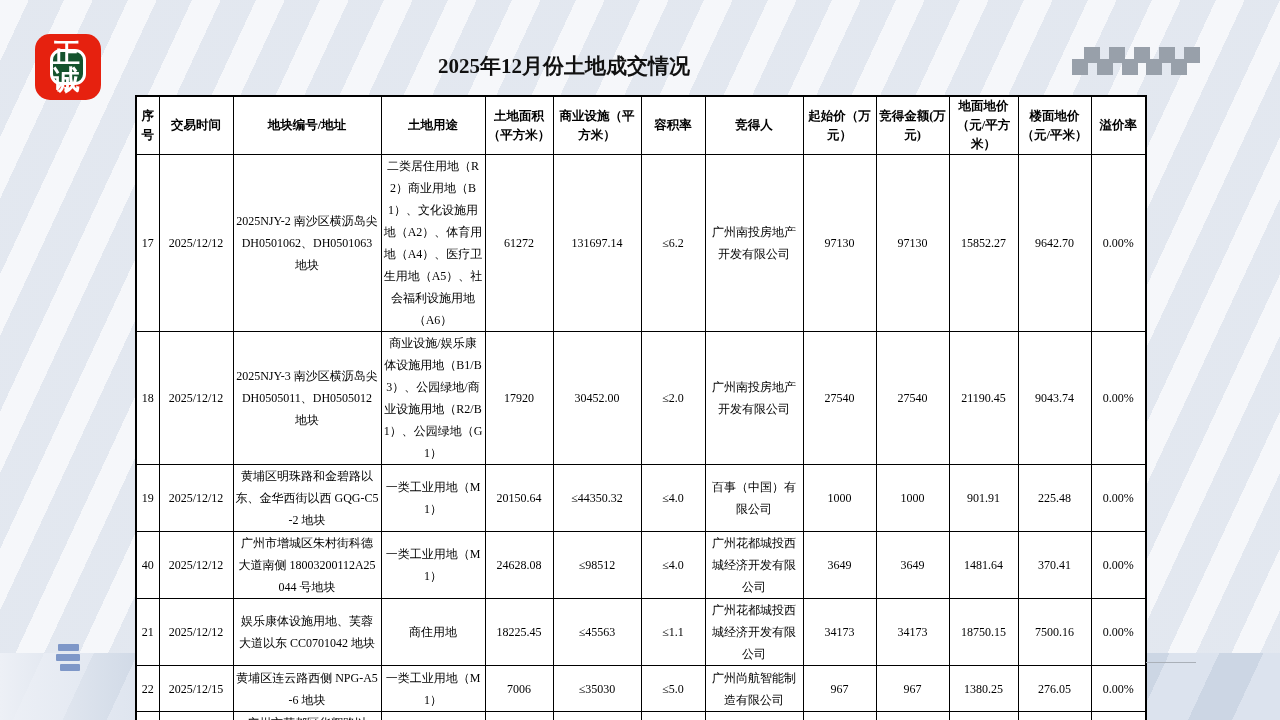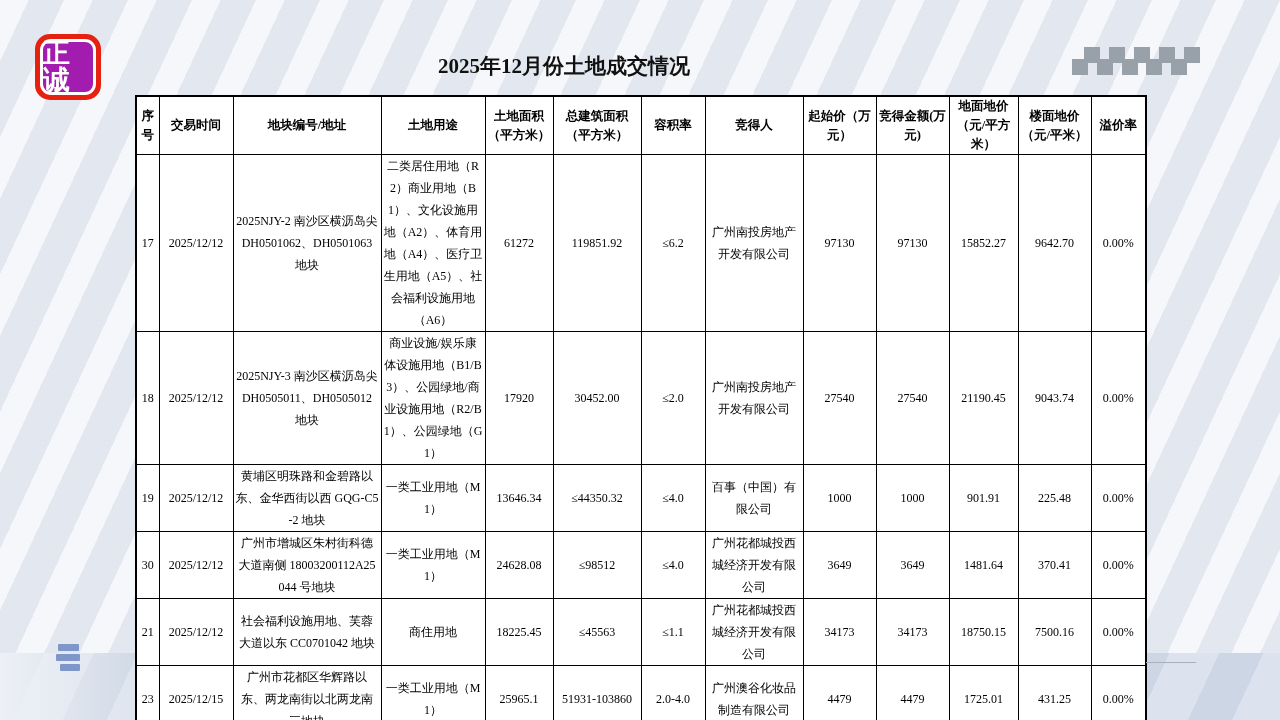--- a/index.html
+++ b/index.html
@@ -21,22 +21,22 @@
       linear-gradient(to right, #edf0f6 0px, rgba(237,240,246,0) 160px),
       repeating-linear-gradient(115deg, #ccd6e4 0px, #ccd6e4 40px, #dce3ee 40px, #dce3ee 85px);
   }
 
   
   .logo {
     position:absolute; left:35px; top:34px; width:66px; height:66px;
     background:#e6210f; border-radius:15px; display:flex; z-index:3;
   }
   .logo-inner {
-    flex:1; margin:5px; border:3px solid #ffffff; border-radius:11px;
-    background:#a21caf; display:flex; align-items:center; justify-content:center;
+    flex:1; margin:15px; border:3px solid #ffffff; border-radius:11px;
+    background:#14532d; display:flex; align-items:center; justify-content:center;
   }
   .logo-inner span {
     color:#ffffff; font-weight:bold; font-size:27px; line-height:1;
     font-family:"Liberation Sans","DejaVu Sans",sans-serif; letter-spacing:0px;
   }
 
   
   .title {
     position:absolute; left:0; top:52px; width:1128px; text-align:center;
     font-size:21px; font-weight:bold; color:#111; z-index:3;
@@ -135,38 +135,38 @@
       <col>
       <col>
   </colgroup>
   <thead>
     <tr>
         <th>序号</th>
         <th>交易时间</th>
         <th>地块编号/地址</th>
         <th>土地用途</th>
         <th>土地面积（平方米）</th>
-        <th>总建筑面积（平方米）</th>
+        <th>商业设施（平方米）</th>
         <th>容积率</th>
         <th>竞得人</th>
         <th>起始价（万元）</th>
         <th>竞得金额(万元)</th>
         <th>地面地价（元/平方米）</th>
         <th>楼面地价（元/平米）</th>
         <th>溢价率</th>
       </tr>
   </thead>
   <tbody>
       <tr>
         <td>17</td>
         <td>2025/12/12</td>
         <td>2025NJY-2 南沙区横沥岛尖DH0501062、DH0501063 地块</td>
         <td>二类居住用地（R2）商业用地（B1）、文化设施用地（A2）、体育用地（A4）、医疗卫生用地（A5）、社会福利设施用地（A6）</td>
         <td>61272</td>
-        <td>119851.92</td>
+        <td>131697.14</td>
         <td>≤6.2</td>
         <td>广州南投房地产开发有限公司</td>
         <td>97130</td>
         <td>97130</td>
         <td>15852.27</td>
         <td>9642.70</td>
         <td>0.00%</td>
       </tr>
       <tr>
         <td>18</td>
@@ -181,61 +181,76 @@
         <td>27540</td>
         <td>21190.45</td>
         <td>9043.74</td>
         <td>0.00%</td>
       </tr>
       <tr>
         <td>19</td>
         <td>2025/12/12</td>
         <td>黄埔区明珠路和金碧路以东、金华西街以西 GQG-C5-2 地块</td>
         <td>一类工业用地（M1）</td>
-        <td>13646.34</td>
+        <td>20150.64</td>
         <td>≤44350.32</td>
         <td>≤4.0</td>
         <td>百事（中国）有限公司</td>
         <td>1000</td>
         <td>1000</td>
         <td>901.91</td>
         <td>225.48</td>
         <td>0.00%</td>
       </tr>
       <tr>
-        <td>30</td>
+        <td>40</td>
         <td>2025/12/12</td>
         <td>广州市增城区朱村街科德大道南侧 18003200112A25044 号地块</td>
         <td>一类工业用地（M1）</td>
         <td>24628.08</td>
         <td>≤98512</td>
         <td>≤4.0</td>
         <td>广州花都城投西城经济开发有限公司</td>
         <td>3649</td>
         <td>3649</td>
         <td>1481.64</td>
         <td>370.41</td>
         <td>0.00%</td>
       </tr>
       <tr>
         <td>21</td>
         <td>2025/12/12</td>
-        <td>社会福利设施用地、芙蓉大道以东 CC0701042 地块</td>
+        <td>娱乐康体设施用地、芙蓉大道以东 CC0701042 地块</td>
         <td>商住用地</td>
         <td>18225.45</td>
         <td>≤45563</td>
         <td>≤1.1</td>
         <td>广州花都城投西城经济开发有限公司</td>
         <td>34173</td>
         <td>34173</td>
         <td>18750.15</td>
         <td>7500.16</td>
         <td>0.00%</td>
       </tr>
       <tr>
+        <td>22</td>
+        <td>2025/12/15</td>
+        <td>黄埔区连云路西侧 NPG-A5-6 地块</td>
+        <td>一类工业用地（M1）</td>
+        <td>7006</td>
+        <td>≤35030</td>
+        <td>≤5.0</td>
+        <td>广州尚航智能制造有限公司</td>
+        <td>967</td>
+        <td>967</td>
+        <td>1380.25</td>
+        <td>276.05</td>
+        <td>0.00%</td>
+      </tr>
+      <tr>
         <td>23</td>
         <td>2025/12/15</td>
         <td>广州市花都区华辉路以东、两龙南街以北两龙南三地块</td>
         <td>一类工业用地（M1）</td>
         <td>25965.1</td>
         <td>51931-103860</td>
         <td>2.0-4.0</td>
         <td>广州澳谷化妆品制造有限公司</td>
         <td>4479</td>
         <td>4479</td>

